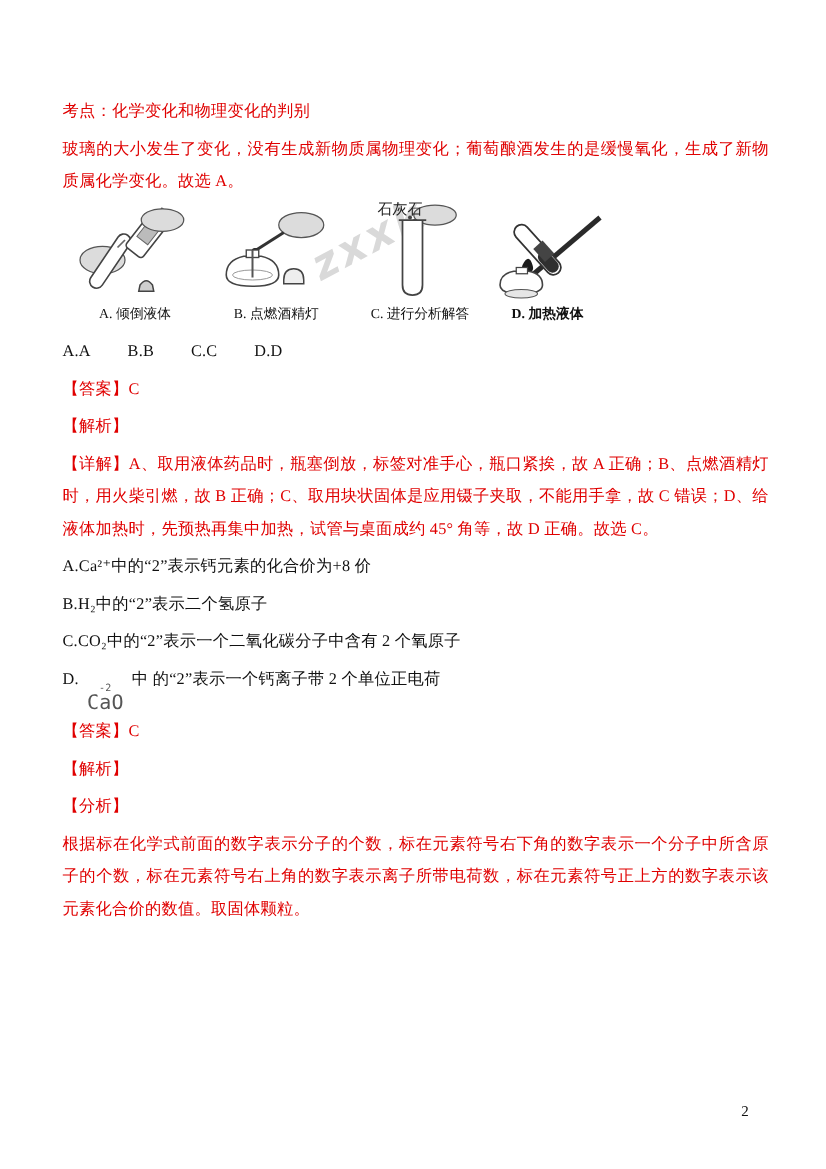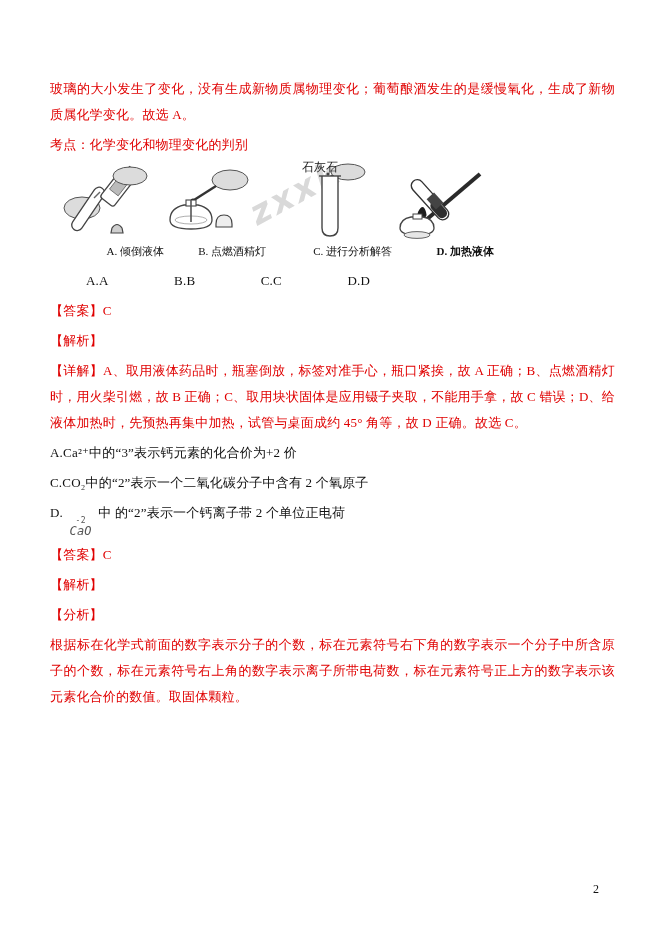--- a/index.html
+++ b/index.html
@@ -19,21 +19,21 @@
   p {
     font-size: 13px;
     line-height: 26px;
     letter-spacing: 0.2px;
     margin: 0 0 4px 0;
     text-align: justify;
     color: #111111;
   }
   .red { color: #e00000; }
   .black { color: #111111; }
-  .options-row span { margin-right: 26px; margin-left: 36px; }
+  .options-row span { margin-right: 26px; }
 
   
   .figure-strip {
     position: relative;
     width: 565px;
     height: 100px;
     margin: 2px 0 6px 0;
   }
   .fig {
     position: absolute;
@@ -42,21 +42,20 @@
     height: 100px;
     text-align: center;
   }
   .fig svg { display: block; margin: 0 auto; }
   .fig .fig-label {
     font-size: 11px;
     color: #111;
     line-height: 14px;
     letter-spacing: 0;
     white-space: nowrap;
-    text-align: right;
   }
   .fig-annotation {
     position: absolute;
     font-size: 12px;
     color: #222;
     top: -3px;
     left: 22px;
     letter-spacing: 0;
     text-align: right;
   }
@@ -79,37 +78,37 @@
     display: inline-flex;
     flex-direction: column;
     align-items: center;
     vertical-align: -6px;
     margin: 0 3px;
     line-height: 1;
     font-family: "DejaVu Sans Mono", monospace;
     color: #555;
   }
   .stack-top { font-size: 8px; line-height: 8px; }
-  .stack-base { font-size: 12px; line-height: 13px; font-style: italic; }
+  .stack-base { font-size: 16px; line-height: 13px; }
 
   .page-number {
     position: absolute;
     left: 593px;
     top: 882px;
     font-size: 12px;
     color: #111;
   }
 </style>
 </head>
 <body>
 
 <div class="page">
 
+  <p class="red">考点：化学变化和物理变化的判别</p>
   <p class="red">玻璃的大小发生了变化，没有生成新物质属物理变化；葡萄酿酒发生的是缓慢氧化，生成了新物质属化学变化。故选 A。</p>
-  <p class="red">考点：化学变化和物理变化的判别</p>
 
 
   <div class="figure-strip">
     <div class="watermark">zxxk</div>
 
     <div class="fig" style="left:2px;">
       <svg width="108" height="82" viewBox="0 0 108 82">
 
         <ellipse cx="28" cy="46" rx="18" ry="11" fill="#dcdcdc" stroke="#555" stroke-width="1"></ellipse>
         <g transform="rotate(34 34 48)">
@@ -124,21 +123,21 @@
 
         <ellipse cx="76" cy="14" rx="17" ry="9" fill="#dcdcdc" stroke="#555" stroke-width="1"></ellipse>
 
         <line x1="46" y1="30" x2="40" y2="36" stroke="#666" stroke-width="1.4"></line>
 
         <path d="M58 66 q5 -7 10 0 l1 5 l-12 0 z" fill="#cfcfcf" stroke="#444" stroke-width="1.2"></path>
       </svg>
       <div class="fig-label">A. 倾倒液体</div>
     </div>
 
-    <div class="fig" style="left:104px;">
+    <div class="fig" style="left:115px;">
       <svg width="108" height="82" viewBox="0 0 108 82">
 
         <ellipse cx="74" cy="18" rx="18" ry="10" fill="#dcdcdc" stroke="#555" stroke-width="1"></ellipse>
         <line x1="60" y1="24" x2="38" y2="38" stroke="#333" stroke-width="2.4"></line>
         <circle cx="37" cy="39" r="2.6" fill="#222"></circle>
 
         <path d="M14 58 q0 -12 14 -15 l14 0 q14 3 14 15 q0 9 -21 9 q-21 0 -21 -9 z" fill="#ffffff" stroke="#444" stroke-width="1.3"></path>
         <ellipse cx="35" cy="58" rx="16" ry="4" fill="none" stroke="#999" stroke-width="0.8"></ellipse>
         <rect x="30" y="38" width="10" height="6" fill="#ffffff" stroke="#444" stroke-width="1.1"></rect>
         <line x1="35" y1="38" x2="35" y2="60" stroke="#555" stroke-width="1.6"></line>
@@ -188,21 +187,22 @@
     <span>A.A</span>
     <span>B.B</span>
     <span>C.C</span>
     <span>D.D</span>
   </p>
 
   <p class="red">【答案】C</p>
   <p class="red">【解析】</p>
   <p class="red">【详解】A、取用液体药品时，瓶塞倒放，标签对准手心，瓶口紧挨，故 A 正确；B、点燃酒精灯时，用火柴引燃，故 B 正确；C、取用块状固体是应用镊子夹取，不能用手拿，故 C 错误；D、给液体加热时，先预热再集中加热，试管与桌面成约 45° 角等，故 D 正确。故选 C。</p>
 
-  <p class="black">A.Ca²⁺中的“3”表示钙元素的化合价为+2 价</p>
+  <p class="black">A.Ca²⁺中的“2”表示钙元素的化合价为+8 价</p>
+  <p class="black">B.H₂中的“2”表示二个氢原子</p>
   <p class="black">C.CO₂中的“2”表示一个二氧化碳分子中含有 2 个氧原子</p>
   <p class="black">
     <span>D.</span>
     <span class="stack">
       <span class="stack-top">-2</span>
       <span class="stack-base">CaO</span>
     </span>
     <span>中 的“2”表示一个钙离子带 2 个单位正电荷</span>
   </p>
 

